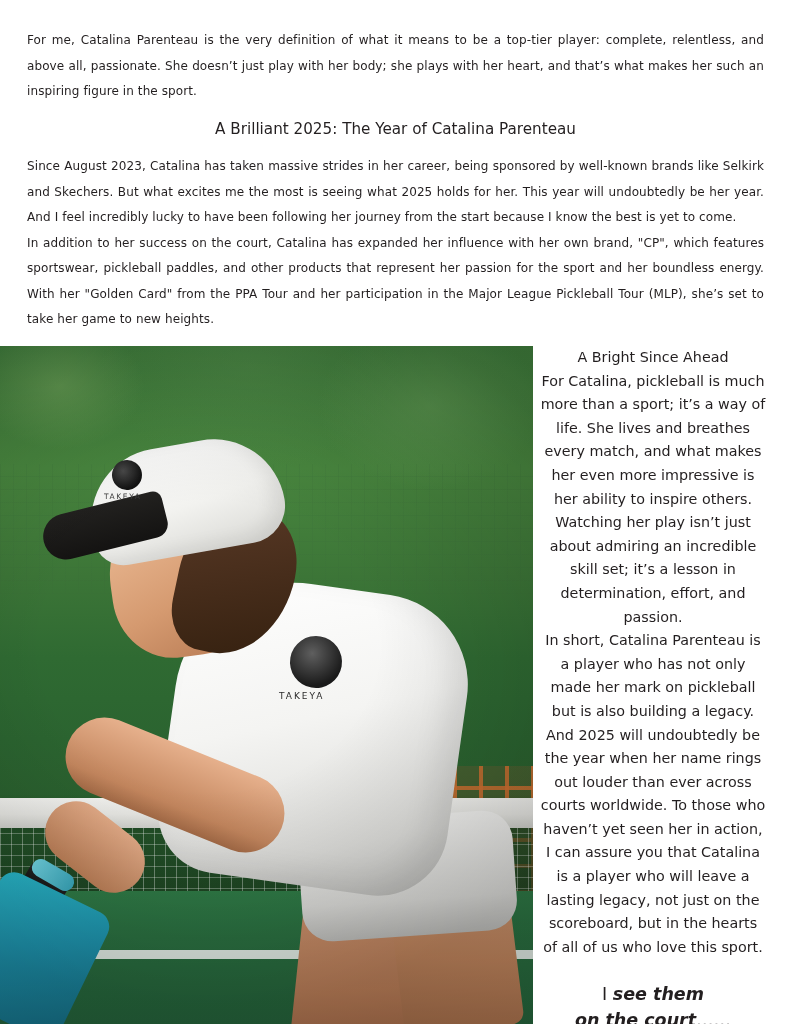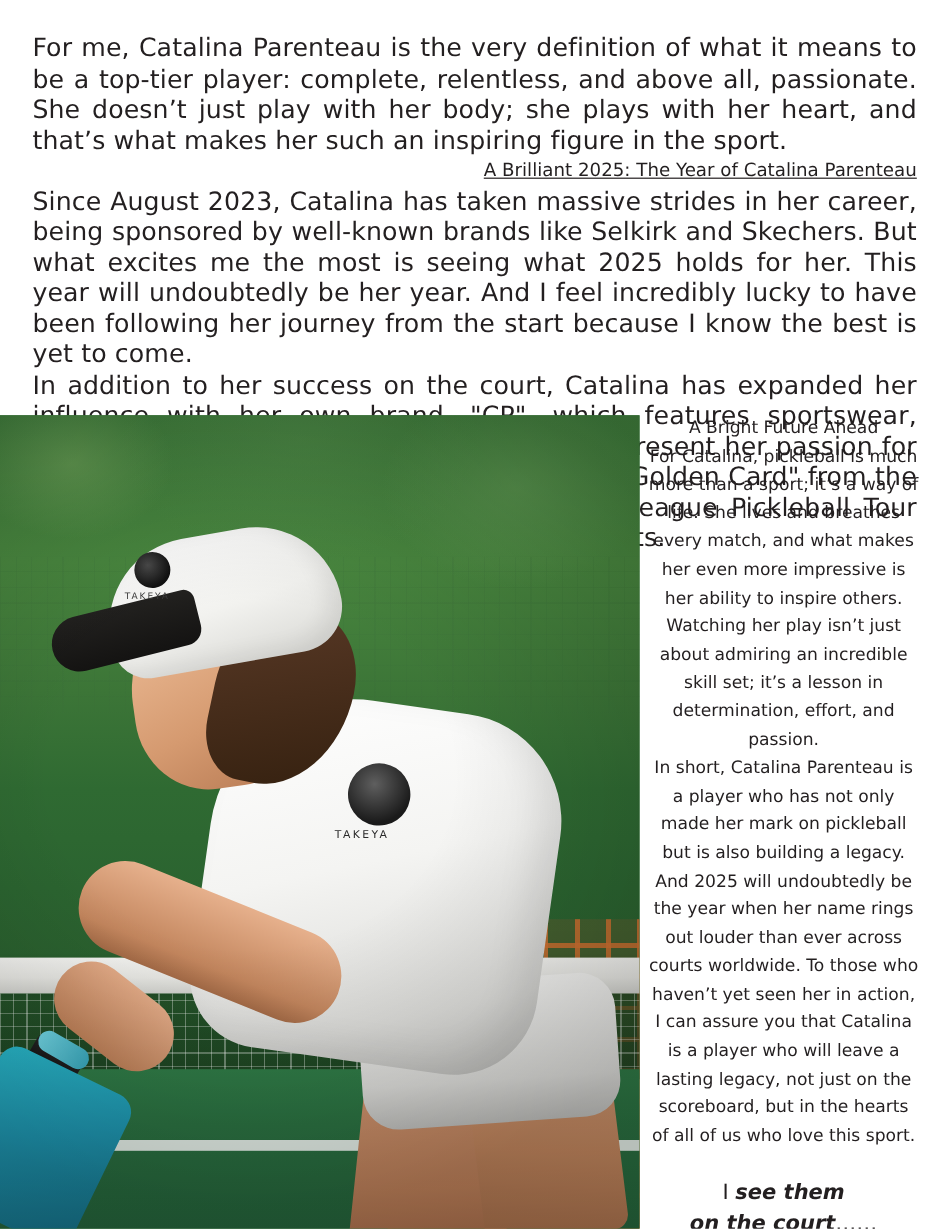--- a/index.html
+++ b/index.html
@@ -24,36 +24,35 @@
   }
 
   
   .top-text {
     position: absolute;
     left: 27px;
     top: 28px;
     width: 737px;
   }
   .para {
-    font-size: 21px;
+    font-size: 12px;
     line-height: 25.5px;
     text-align: justify;
     text-justify: inter-word;
     margin: 0;
     letter-spacing: 0.1px;
   }
   .para + .para {
     margin-top: 0px;
   }
   .subhead {
     font-size: 15.2px;
     line-height: 25.5px;
-    margin: 0;
-    text-align: right;
-    text-decoration: underline;
+    margin: 12px;
+    text-align: center;
   }
 
   
   .lower {
     position: absolute;
     left: 0;
     top: 346px;
     width: 791px;
     height: 678px;
   }
@@ -294,21 +293,21 @@
       <div class="pl-cap-logo"></div>
       <div class="pl-cap-txt">TAKEYA</div>
       <div class="pd-grip"></div>
       <div class="pl-nails"></div>
       <div class="pd-face"></div>
 
       <div class="ph-shade"></div>
     </div>
 
     <div class="right-col">
-      <p class="rc-para">A Bright Future Ahead</p>
+      <p class="rc-para">A Bright Since Ahead</p>
       <p class="rc-para">For Catalina, pickleball is much more than a sport; it’s a way of life. She lives and breathes every match, and what makes her even more impressive is her ability to inspire others. Watching her play isn’t just about admiring an incredible skill set; it’s a lesson in determination, effort, and passion.</p>
       <p class="rc-para">In short, Catalina Parenteau is a player who has not only made her mark on pickleball but is also building a legacy. And 2025 will undoubtedly be the year when her name rings out louder than ever across courts worldwide. To those who haven’t yet seen her in action, I can assure you that Catalina is a player who will leave a lasting legacy, not just on the scoreboard, but in the hearts of all of us who love this sport.</p>
 
       <div class="closing">
         <div>
           <span class="lead">I </span><b>see them</b>
         </div>
         <div>
           <b>on the court</b><span>……</span>
         </div>

